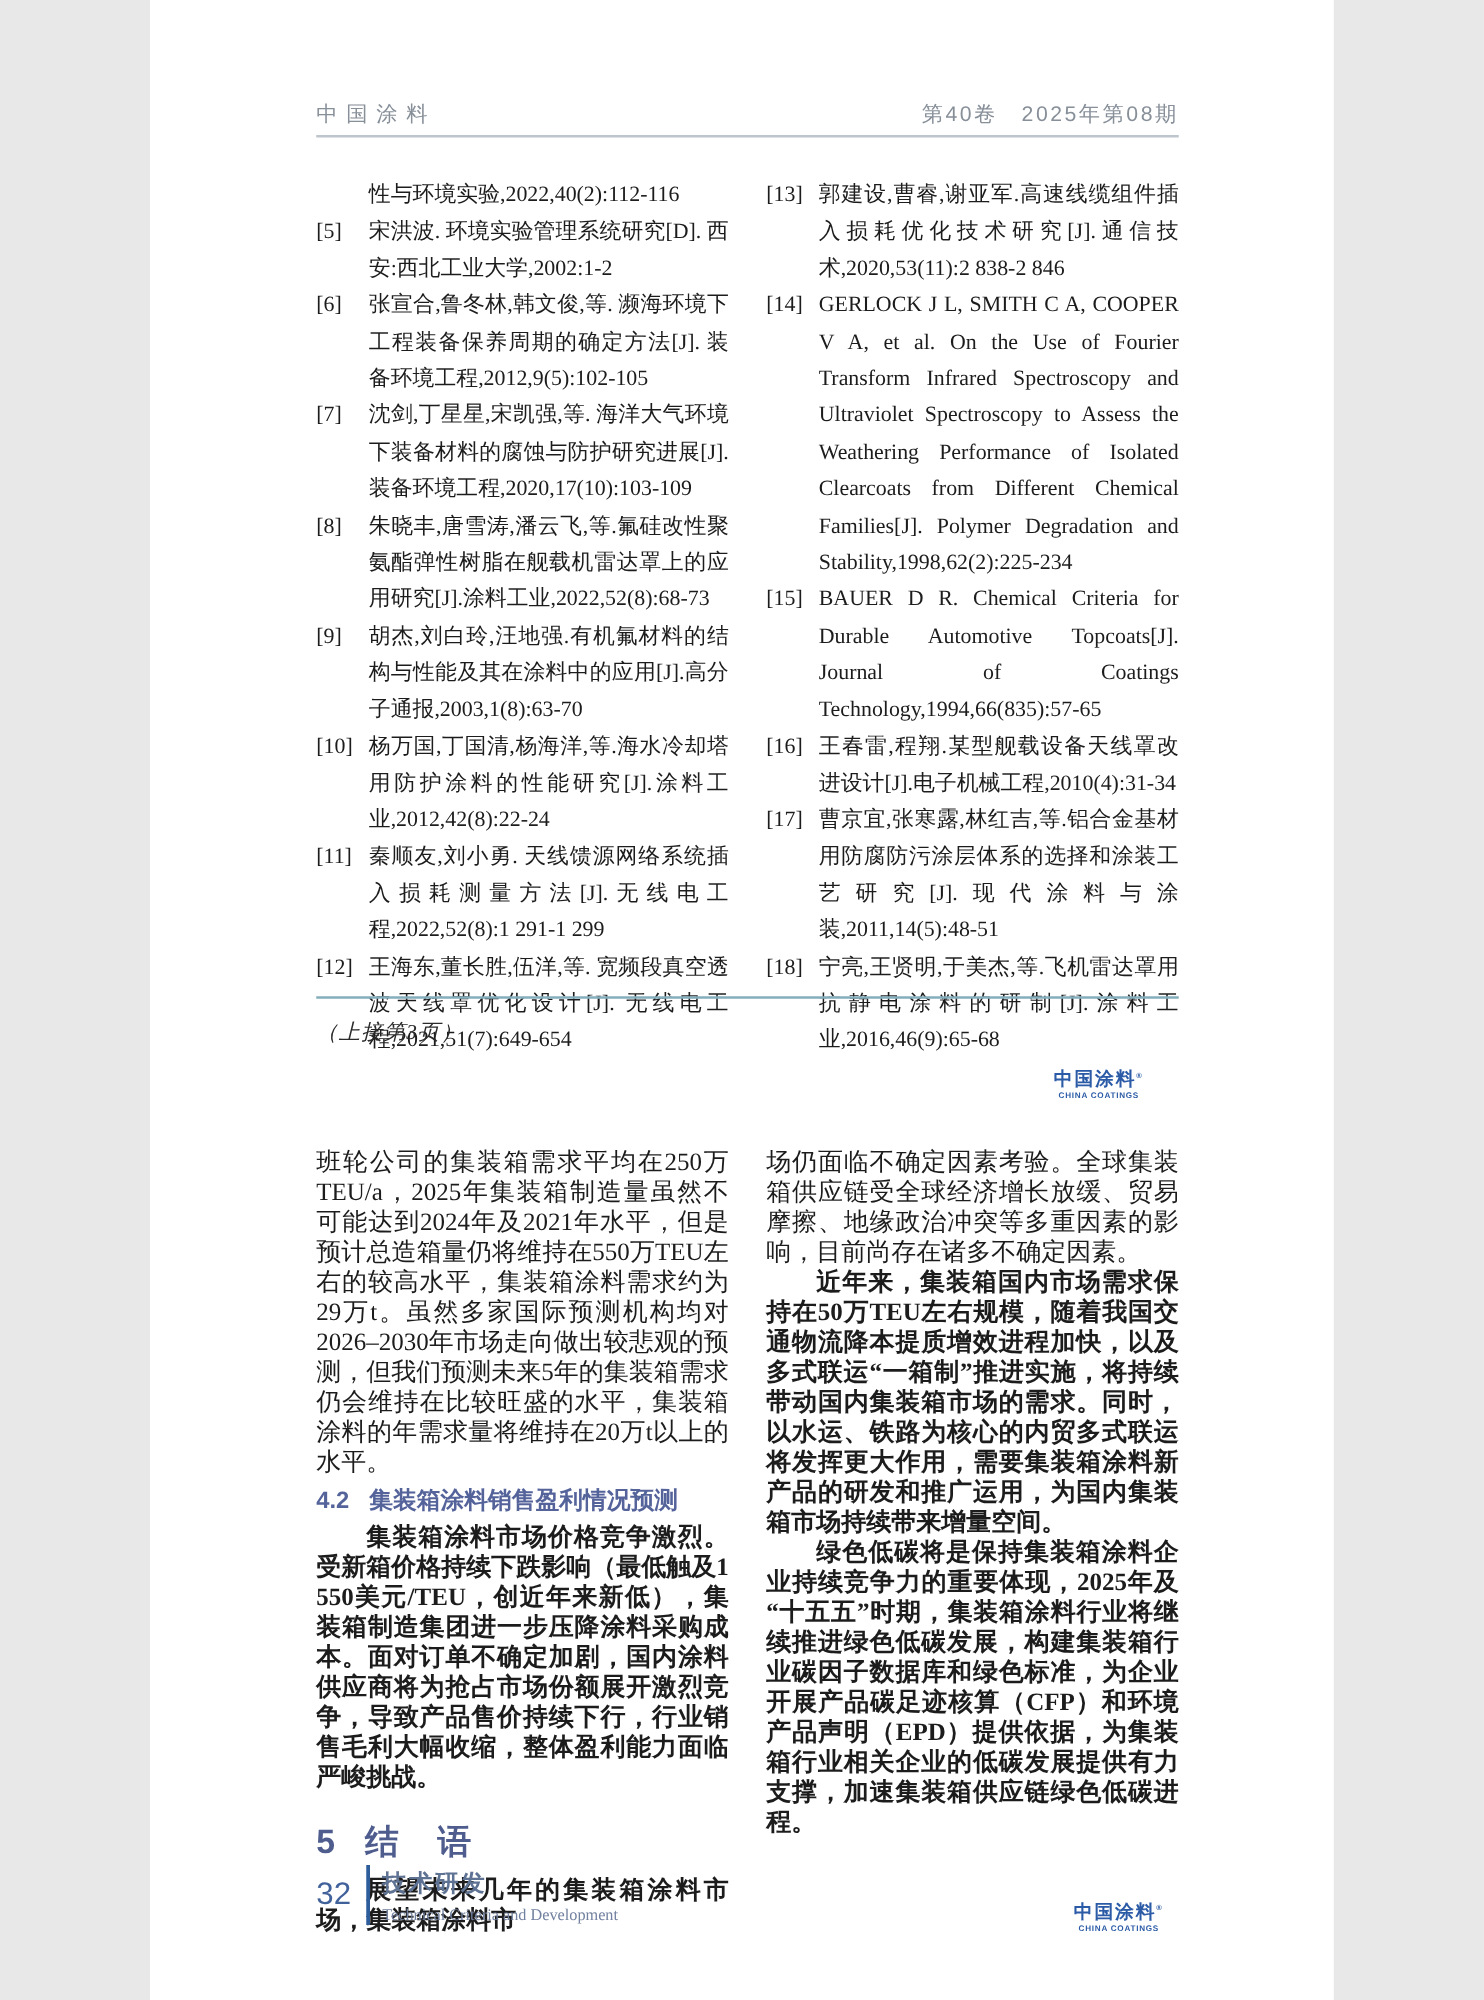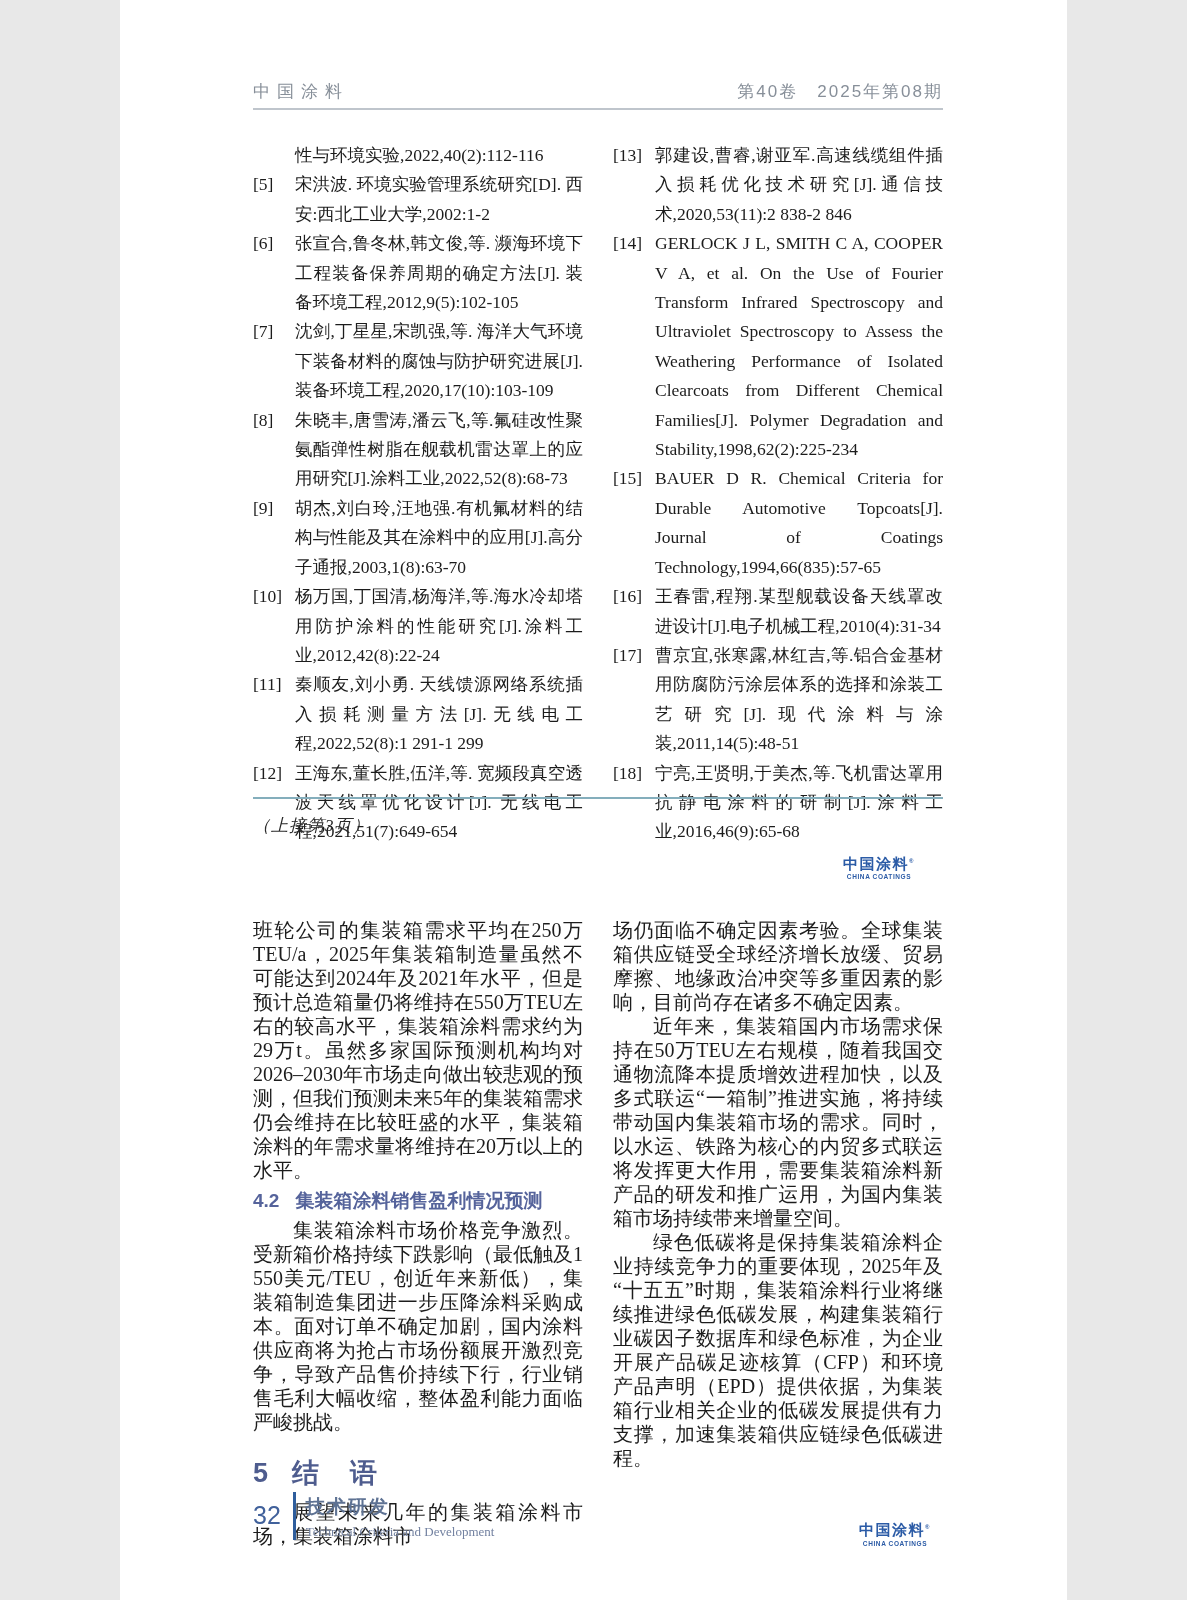--- a/index.html
+++ b/index.html
@@ -62,21 +62,21 @@
   
   .body-cols{
     position:absolute;left:133px;right:124px;top:918px;
     display:flex;gap:30px;
   }
   .body-col{flex:1;min-width:0;position:relative;}
   .para{
     margin:0;text-align:justify;
     font-size:20px;line-height:24px;
   }
-  .para.indent{text-indent:2em;}
+  .para.indent{text-indent:2em;font-weight:bold;}
   .h42{
     margin:4px 0 2px 0;
     font-family:"Liberation Sans","DejaVu Sans",sans-serif;
     font-weight:bold;font-size:19px;line-height:30px;
     color:#55639b;
   }
   .h42 .h-num{margin-right:16px;}
   .h5{
     margin:22px 0 10px 0;
     font-family:"Liberation Sans","DejaVu Sans",sans-serif;

